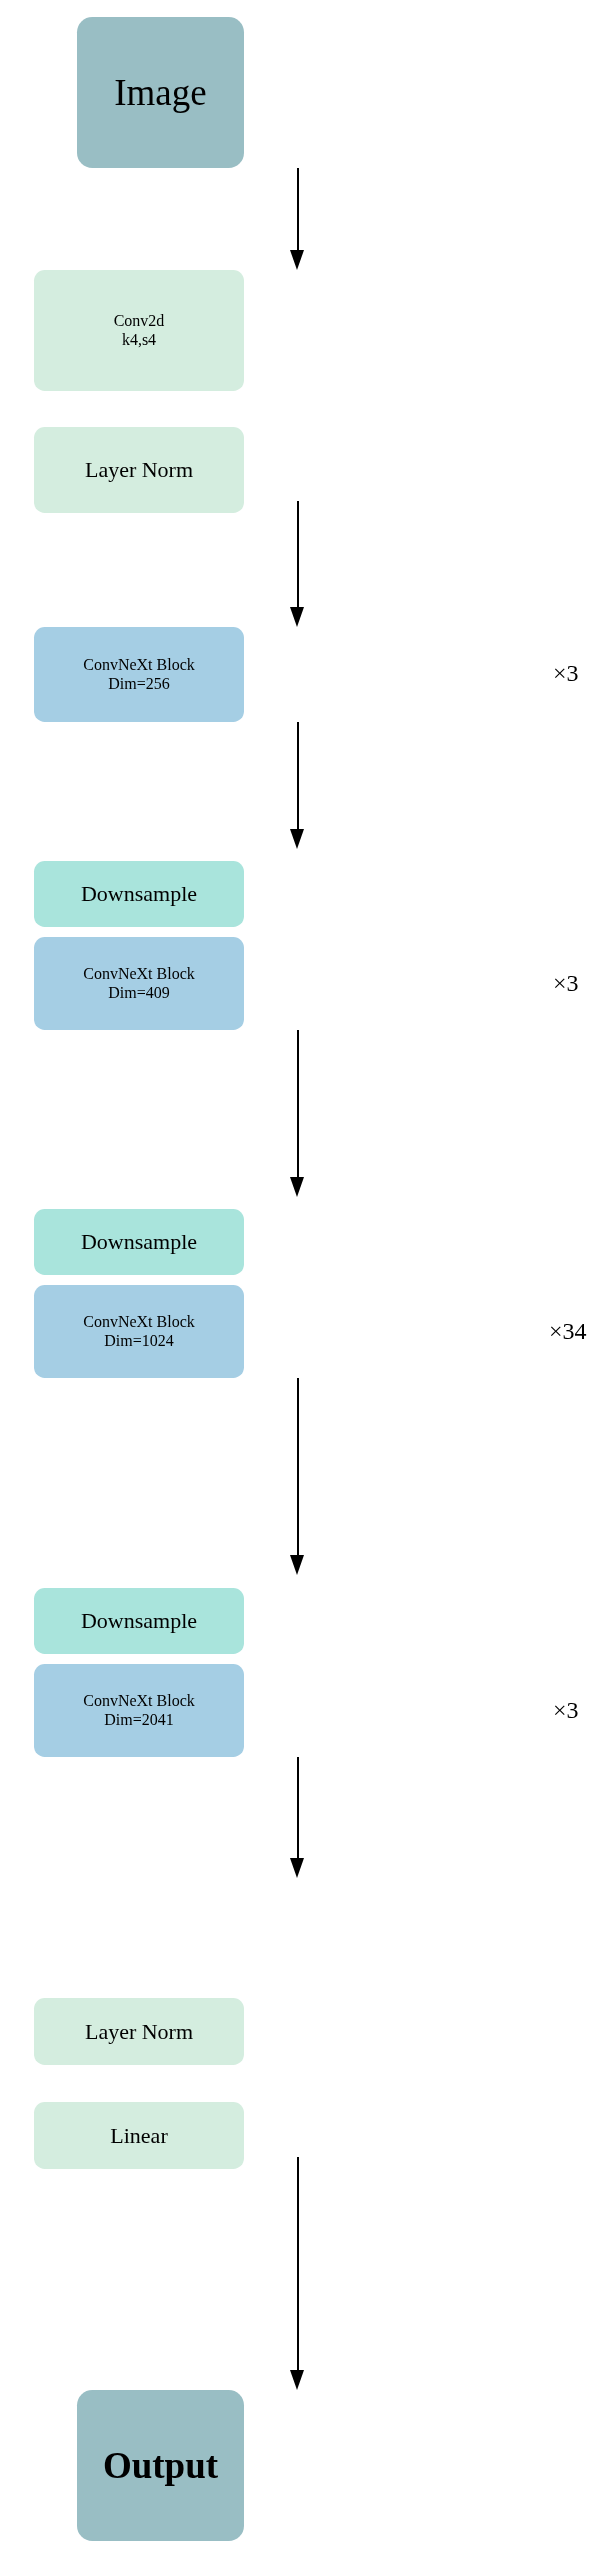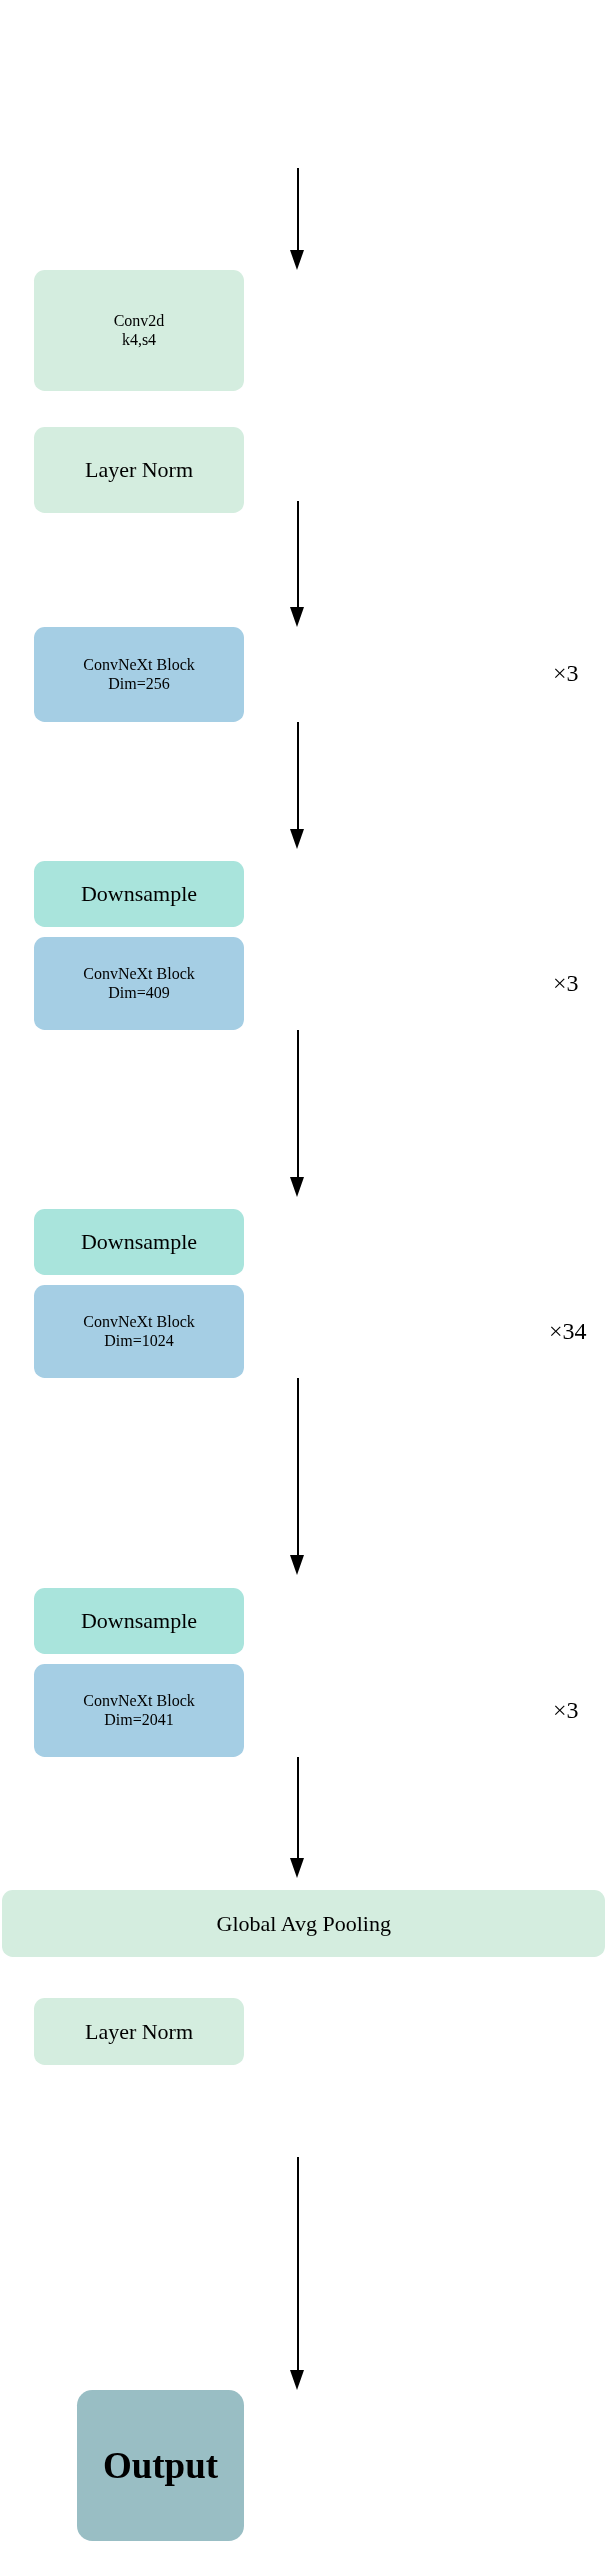--- a/index.html
+++ b/index.html
@@ -105,30 +105,31 @@
       <div class="head" style="top: 177px;"></div>
     </div>
     <div class="arrow" style="left: 298px; top: 1757px; height: 121px;">
       <div class="shaft" style="height: 102px;"></div>
       <div class="head" style="top: 101px;"></div>
     </div>
     <div class="arrow" style="left: 298px; top: 2157px; height: 233px;">
       <div class="shaft" style="height: 215px;"></div>
       <div class="head" style="top: 213px;"></div>
     </div>
+    <div class="node terminal" style="left: 77px; top: 17px; width: 167px; height: 151px; background: rgb(153, 190, 196);"><span class="line1">Image</span></div>
     <div class="node standard" style="left: 34px; top: 270px; width: 210px; height: 121px; background: rgb(212, 237, 223);"><span class="line1">Conv2d</span><span class="line2">k4,s4</span></div>
     <div class="node big-label" style="left: 34px; top: 415px; width: 210px; height: 86px; background: rgb(212, 237, 223);"><span class="line1">Layer Norm</span></div>
     <div class="node standard" style="left: 34px; top: 627px; width: 210px; height: 95px; background: rgb(165, 206, 228);"><span class="line1">ConvNeXt Block</span><span class="line2">Dim=256</span></div>
     <div class="node big-label" style="left: 34px; top: 849px; width: 210px; height: 66px; background: rgb(169, 228, 220);"><span class="line1">Downsample</span></div>
     <div class="node standard" style="left: 34px; top: 937px; width: 210px; height: 93px; background: rgb(165, 206, 228);"><span class="line1">ConvNeXt Block</span><span class="line2">Dim=409</span></div>
     <div class="node big-label" style="left: 34px; top: 1197px; width: 210px; height: 66px; background: rgb(169, 228, 220);"><span class="line1">Downsample</span></div>
     <div class="node standard" style="left: 34px; top: 1285px; width: 210px; height: 93px; background: rgb(165, 206, 228);"><span class="line1">ConvNeXt Block</span><span class="line2">Dim=1024</span></div>
     <div class="node big-label" style="left: 34px; top: 1576px; width: 210px; height: 66px; background: rgb(169, 228, 220);"><span class="line1">Downsample</span></div>
     <div class="node standard" style="left: 34px; top: 1664px; width: 210px; height: 93px; background: rgb(165, 206, 228);"><span class="line1">ConvNeXt Block</span><span class="line2">Dim=2041</span></div>
-    <div class="node big-label" style="left: 2.3px; top: 1878px; width: 603px; height: 67px; background: rgb(212, 237, 223);"><span class="line1">Global Avg Pooling</span></div>
     <div class="node big-label" style="left: 34px; top: 1986px; width: 210px; height: 67px; background: rgb(212, 237, 223);"><span class="line1">Layer Norm</span></div>
+    <div class="node big-label" style="left: 34px; top: 2090px; width: 210px; height: 67px; background: rgb(212, 237, 223);"><span class="line1">Linear</span></div>
     <div class="node terminal" style="left: 77px; top: 2390px; width: 167px; height: 151px; background: rgb(153, 190, 196); font-weight: bold;"><span class="line1">Output</span></div>
     <div class="multiplier" style="left: 553px; top: 661px;">×3</div>
     <div class="multiplier" style="left: 553px; top: 971px;">×3</div>
     <div class="multiplier" style="left: 549px; top: 1319px;">×34</div>
     <div class="multiplier" style="left: 553px; top: 1698px;">×3</div>
   </div>
 
 
 </body></html>

